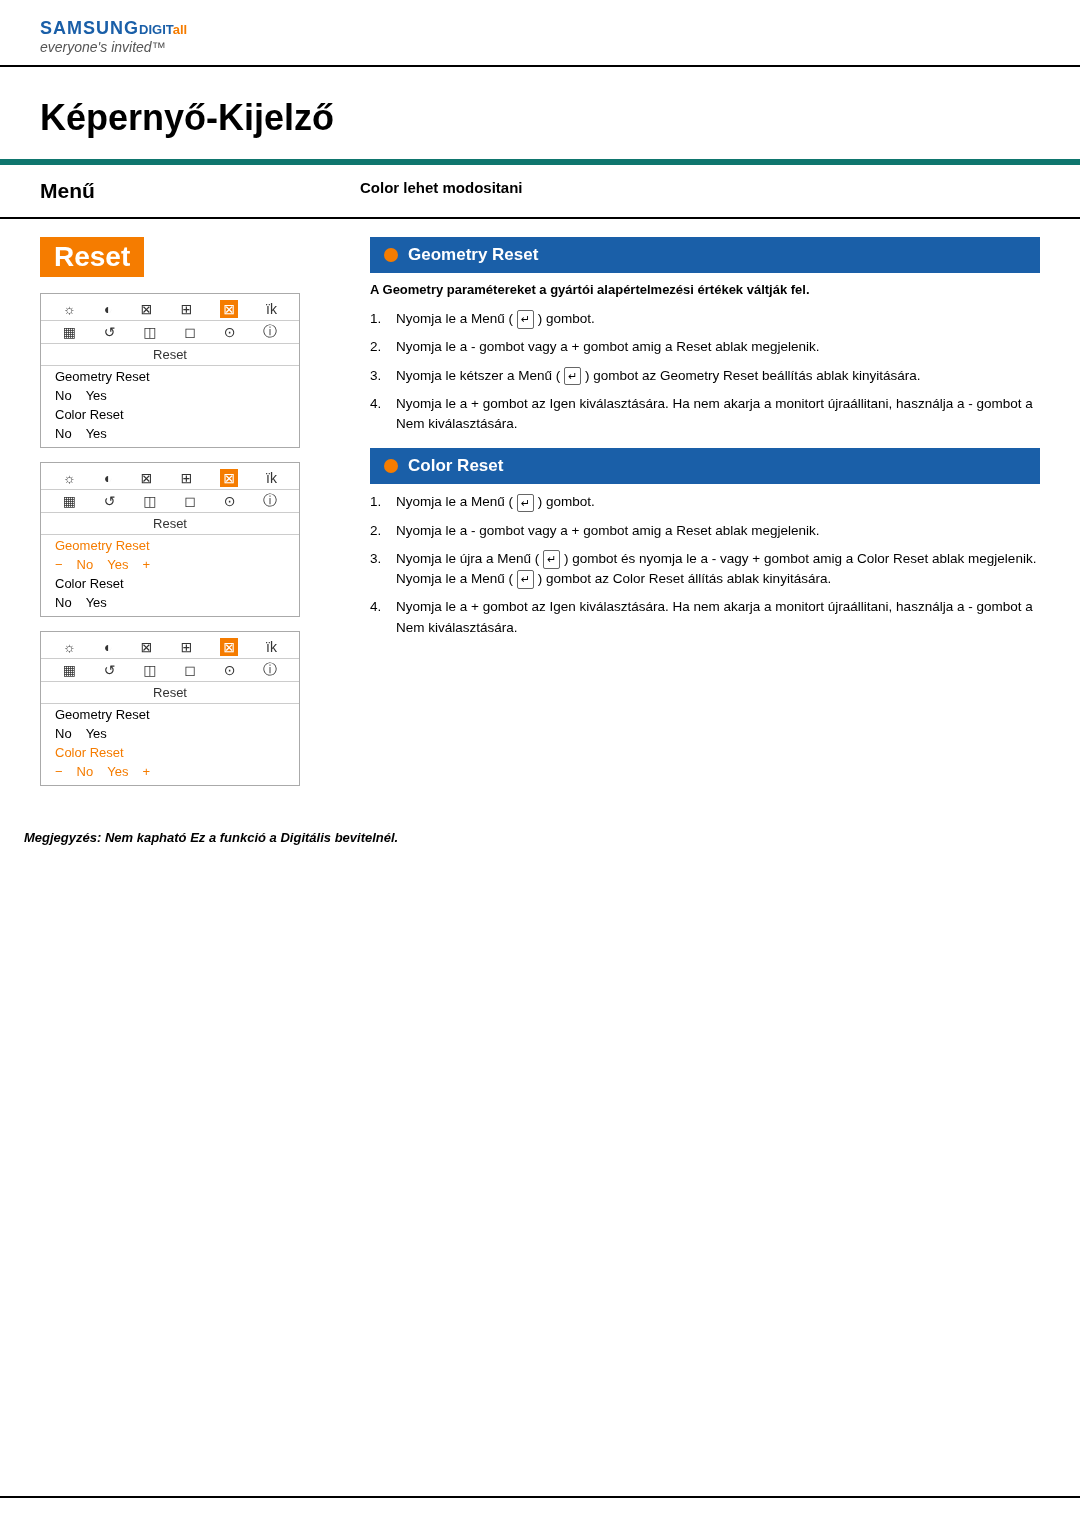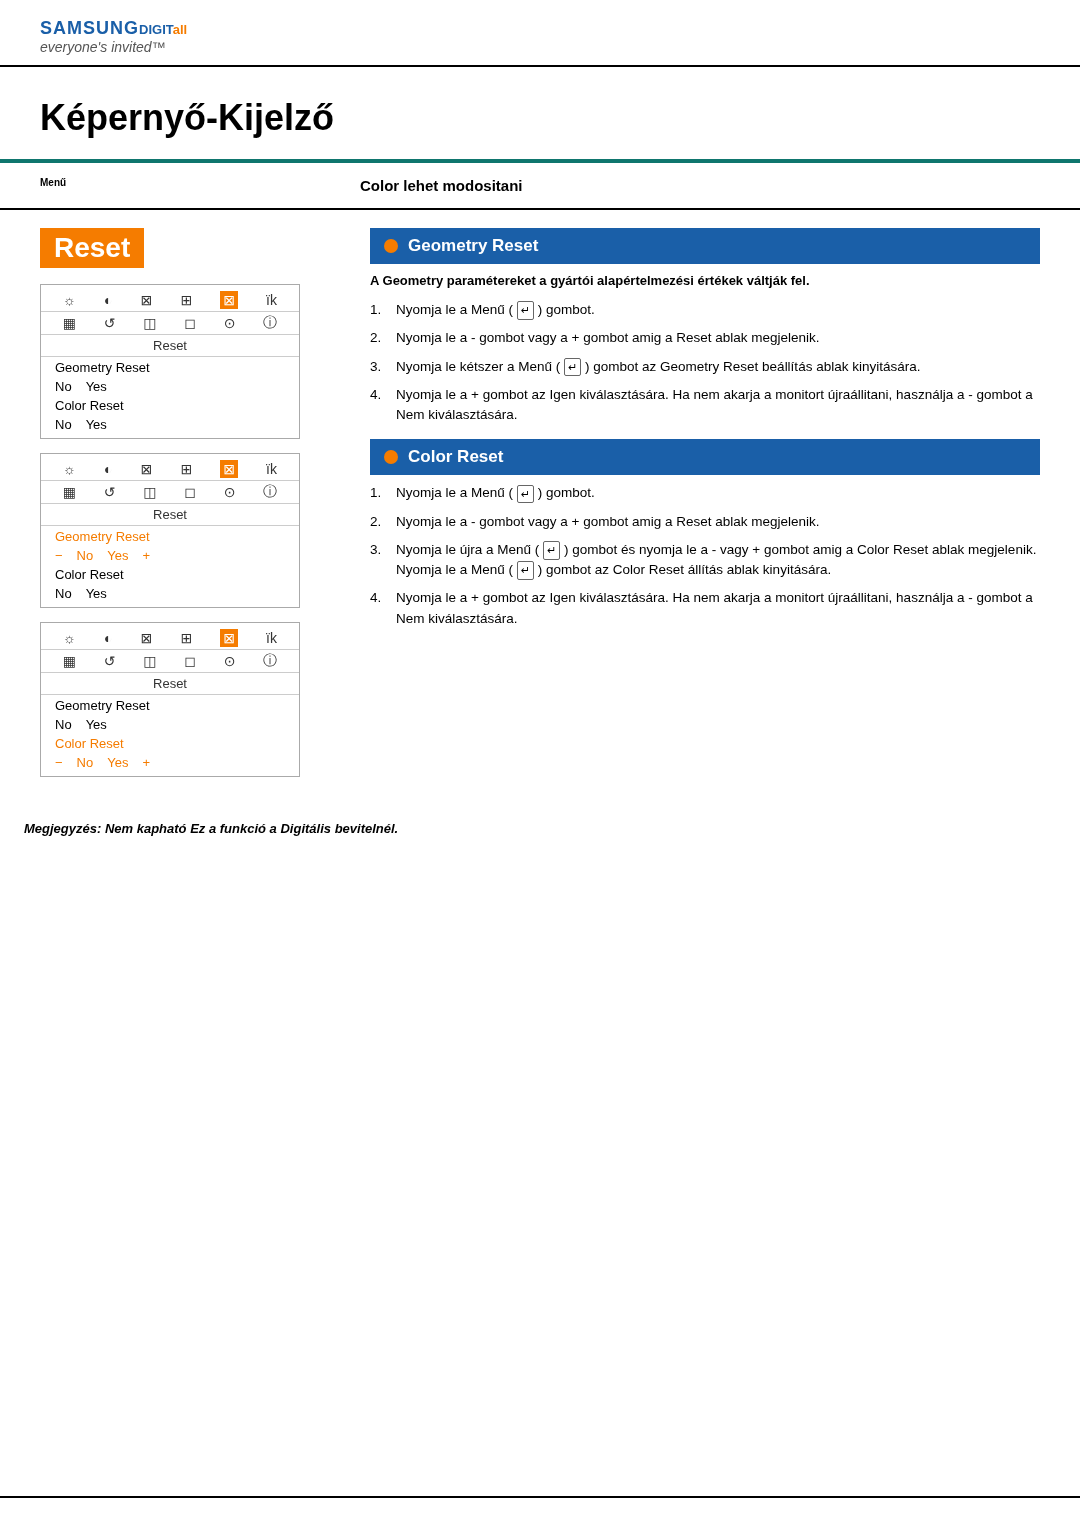--- a/index.html
+++ b/index.html
@@ -38,37 +38,37 @@
     }
     .logo-tagline {
       font-size: 14px;
       color: #555;
       font-style: italic;
     }
 
     
     .page-title-section {
       padding: 30px 40px 20px 40px;
-      border-bottom: 4px solid #0f766e;
+      border-bottom: 6px solid #0f766e;
     }
     .page-title {
       font-size: 36px;
       font-weight: bold;
       color: #000;
     }
 
     
     .col-headers {
       display: flex;
       padding: 14px 40px;
       border-bottom: 2px solid #000;
     }
     .col-menu {
       width: 320px;
-      font-size: 10px;
+      font-size: 21px;
       font-weight: bold;
     }
     .col-how {
       flex: 1;
       font-size: 15px;
       font-weight: bold;
     }
 
     
     .main-content {

